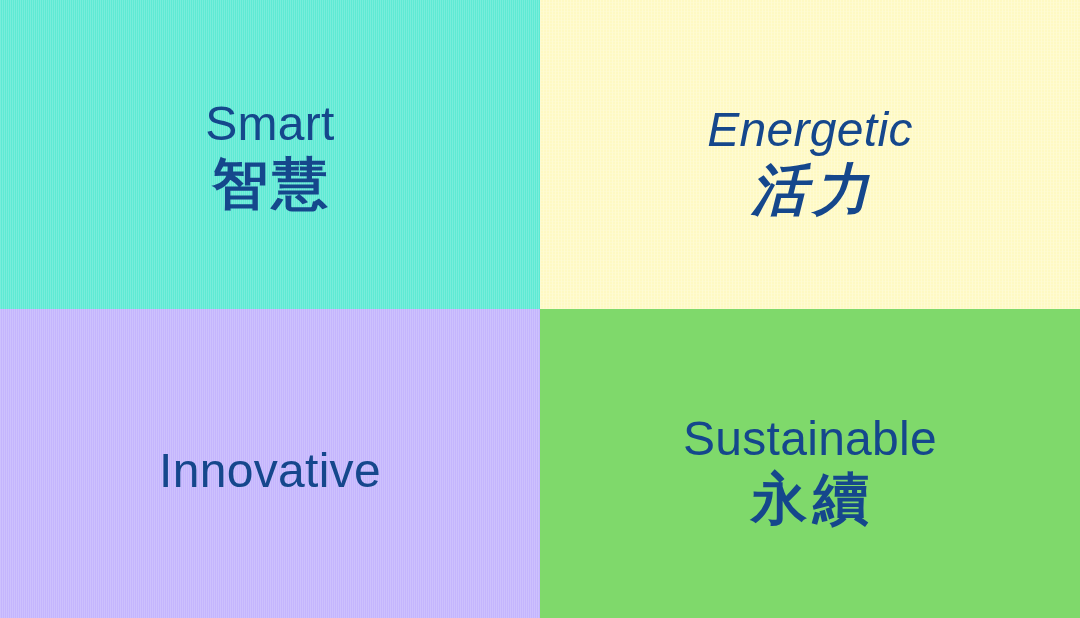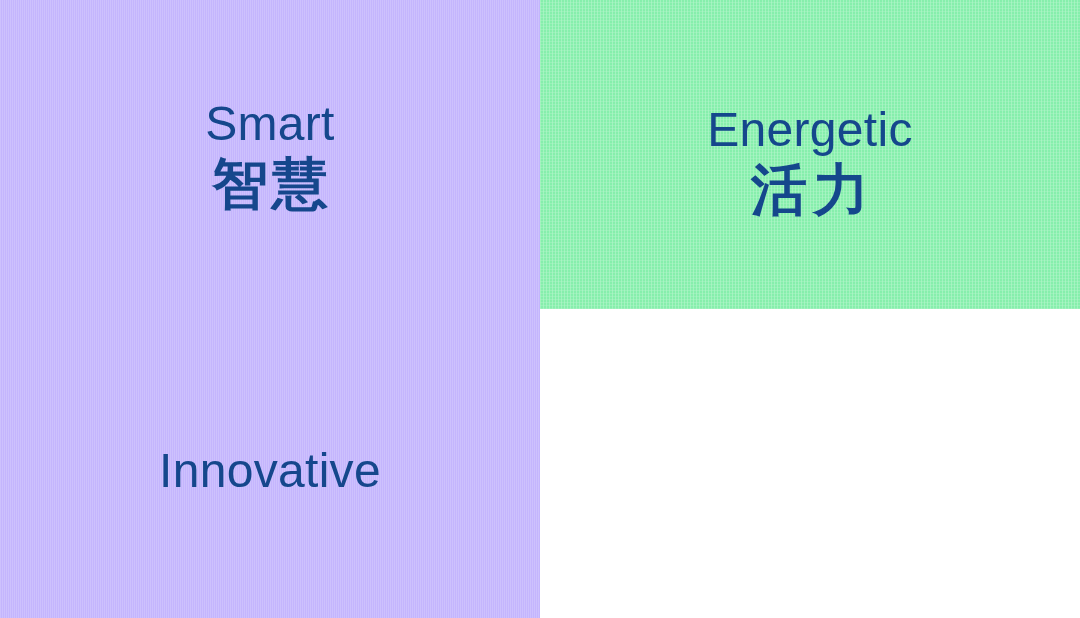--- a/index.html
+++ b/index.html
@@ -105,37 +105,44 @@
   #q-sustainable .label-stack { transform: translateY(8px); }
 
   #q-energetic .label-cjk   { letter-spacing: 6px; text-indent: 6px; }
   #q-sustainable .label-cjk { letter-spacing: 6px; text-indent: 6px; }
 </style>
 </head>
 <body>
 
 <div id="grid">
 
-  <section class="quadrant" id="q-smart" style="background-color: #c4b5fd;">
+  <section class="quadrant" id="q-smart" style="background-color: #5eead4;">
     <div class="texture"></div>
     <div class="label-stack">
       <div class="label-en" style="color: rgb(21, 71, 140);">Smart</div>
       <div class="label-cjk" style="color: rgb(21, 71, 140);">智慧</div>
     </div>
   </section>
 
-  <section class="quadrant" id="q-energetic" style="background-color: #86efac;">
+  <section class="quadrant" id="q-energetic" style="background-color: #fef9c3; font-style: italic;">
     <div class="texture checker"></div>
     <div class="label-stack">
       <div class="label-en" style="color: rgb(21, 71, 140);">Energetic</div>
       <div class="label-cjk" style="color: rgb(21, 71, 140);">活力</div>
     </div>
   </section>
 
   <section class="quadrant" id="q-innovative" style="background-color: #c4b5fd;">
     <div class="texture"></div>
     <div class="label-stack">
       <div class="label-en" style="color: rgb(21, 71, 140);">Innovative</div>
     </div>
   </section>
 
+  <section class="quadrant" id="q-sustainable" style="background-color: rgb(127, 217, 107);">
+    <div class="texture flat"></div>
+    <div class="label-stack">
+      <div class="label-en" style="color: rgb(21, 71, 140);">Sustainable</div>
+      <div class="label-cjk" style="color: rgb(21, 71, 140);">永續</div>
+    </div>
+  </section>
 
 </div>
 
 </body></html>

